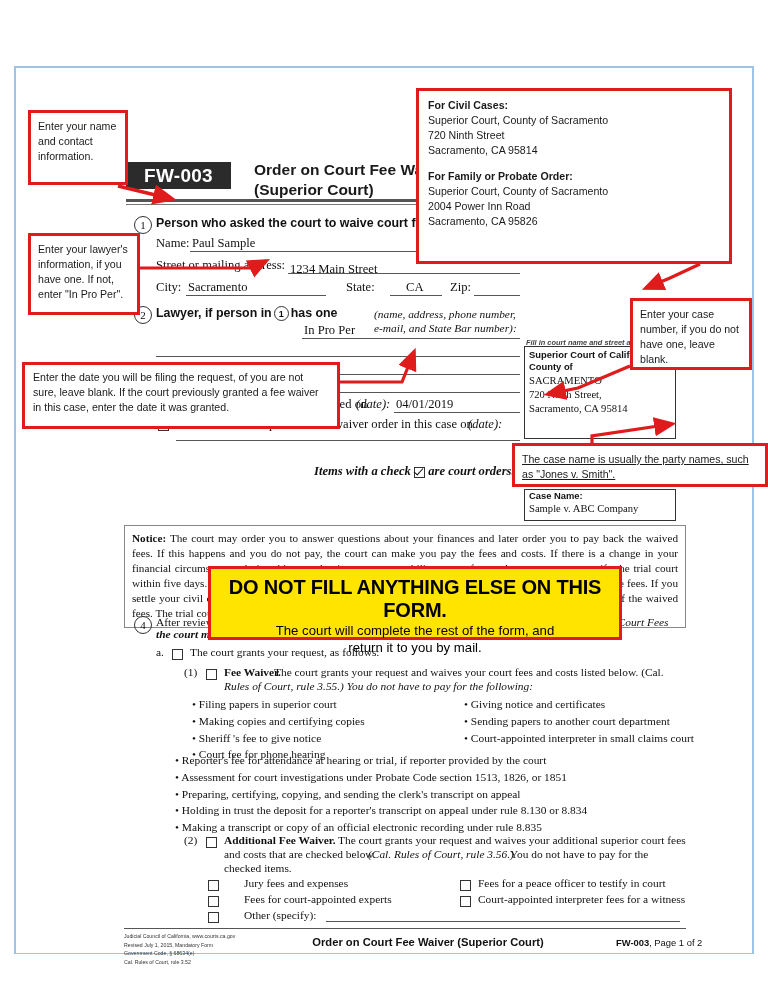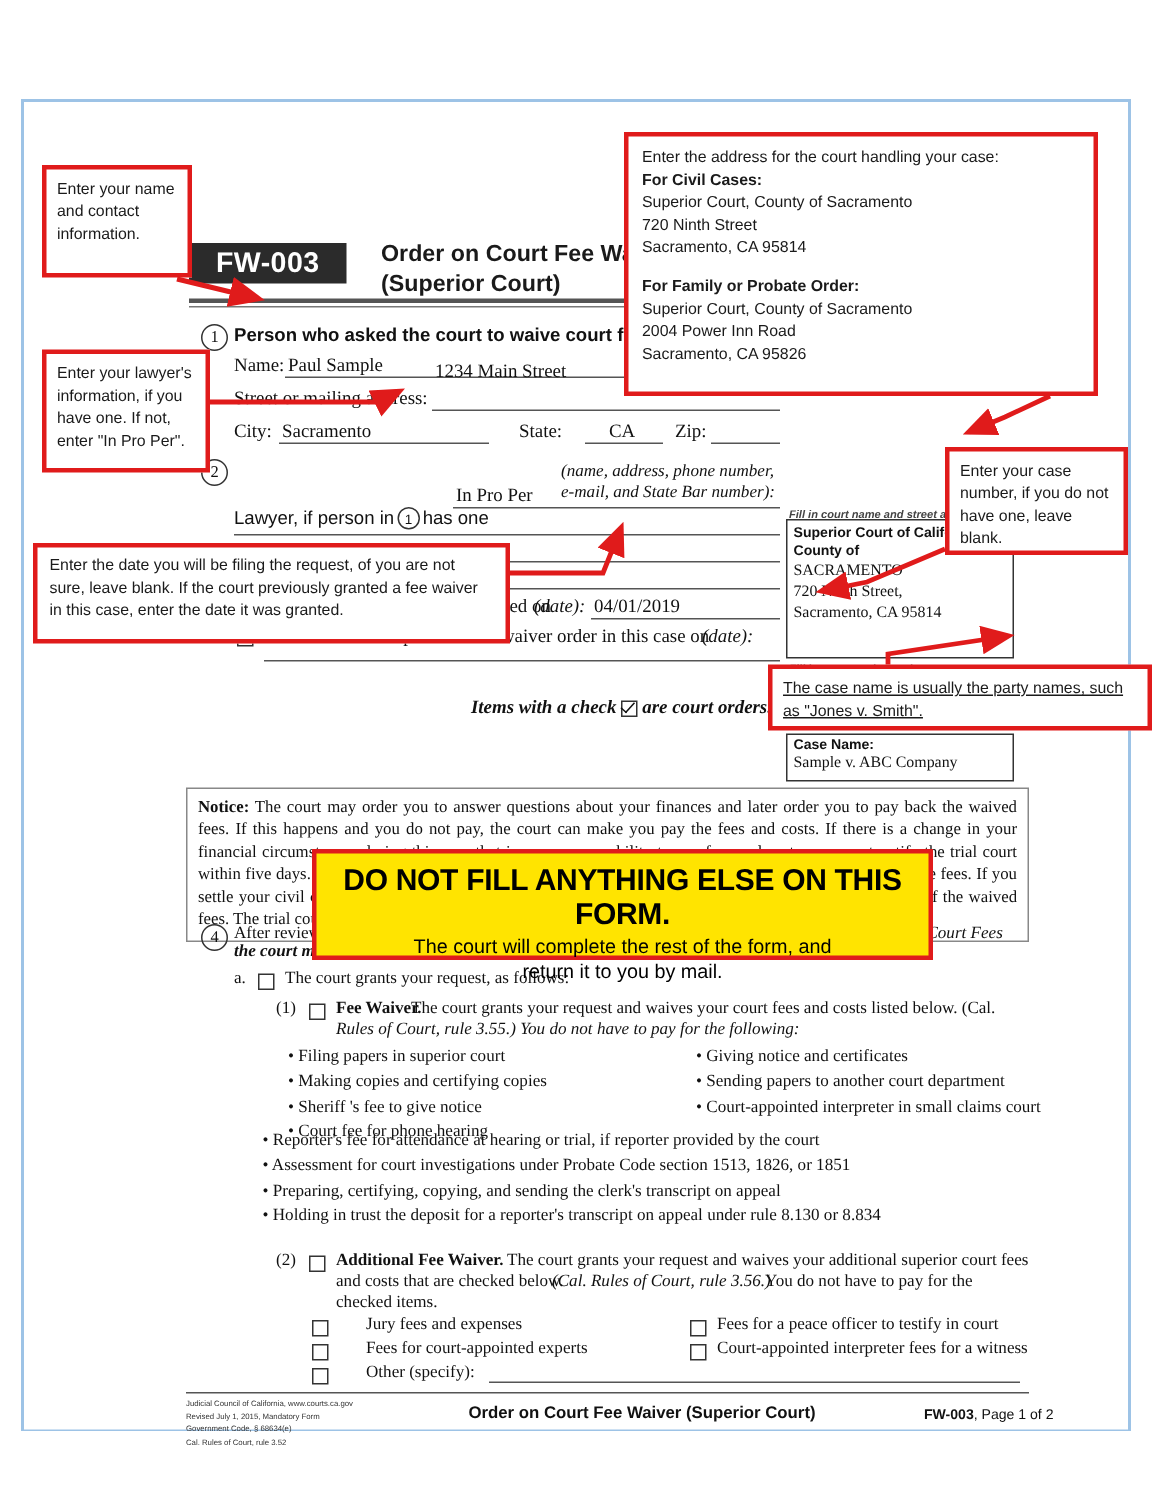--- a/index.html
+++ b/index.html
@@ -44,21 +44,21 @@
     font-size:9px;align-items:center;justify-content:center;vertical-align:middle;
     margin:0 2px;
   }
 
   
   .i1-head{position:absolute;left:140px;top:148px;font-size:12.4px;font-weight:bold;color:#111;font-family:"Liberation Sans",sans-serif;}
   .fl{position:absolute;font-family:"Liberation Serif",serif;font-size:12.6px;color:#111;white-space:nowrap;}
   .ul-line{position:absolute;height:1px;background:#555;}
 
   
-  .i2-head{position:absolute;left:140px;top:238px;font-size:12.4px;font-weight:normal;color:#111;margin-top:32px;}
+  .i2-head{position:absolute;left:140px;top:238px;font-size:12.4px;font-weight:bold;color:#111;}
 
   
   .cbx{display:inline-block;width:9px;height:9px;border:1.2px solid #333;vertical-align:middle;background:#fff;}
   .cbx-abs{position:absolute;width:9px;height:9px;border:1.2px solid #333;background:#fff;}
   .cbx-checked{position:relative;}
   .cbx-checked::after{
     content:"";position:absolute;left:1px;top:-2px;width:4px;height:8px;
     border-right:1.6px solid #111;border-bottom:1.6px solid #111;transform:rotate(42deg);
   }
 
@@ -118,21 +118,21 @@
     <div class="hdr-rule2"></div>
 
     <div class="circ" style="left:118px;top:148px;">1</div>
     <div class="i1-head">Person who asked the court to waive court fees:</div>
 
     <div class="fl" style="left:140px;top:168px;">Name:</div>
     <div class="fl" style="left:176px;top:168px;">Paul Sample</div>
     <div class="ul-line" style="left:174px;top:183px;width:330px;"></div>
 
     <div class="fl" style="left:140px;top:190px;">Street or mailing address:</div>
-    <div class="fl" style="left:274px;top:172px;">1234 Main Street</div>
+    <div class="fl" style="left:274px;top:194px;">1234 Main Street</div>
     <div class="ul-line" style="left:272px;top:205px;width:232px;"></div>
 
     <div class="fl" style="left:140px;top:212px;">City:</div>
     <div class="fl" style="left:172px;top:212px;">Sacramento</div>
     <div class="ul-line" style="left:170px;top:227px;width:140px;"></div>
     <div class="fl" style="left:330px;top:212px;">State:</div>
     <div class="fl" style="left:390px;top:212px;">CA</div>
     <div class="ul-line" style="left:374px;top:227px;width:52px;"></div>
     <div class="fl" style="left:434px;top:212px;">Zip:</div>
     <div class="ul-line" style="left:458px;top:227px;width:46px;"></div>
@@ -216,20 +216,21 @@
     <div class="blist" style="left:448px;top:628px;">
       <div>• Giving notice and certificates</div>
       <div>• Sending papers to another court department</div>
       <div>• Court-appointed interpreter in small claims court</div>
     </div>
     <div class="blist" style="left:159px;top:684px;">
       <div>• Reporter's fee for attendance at hearing or trial, if reporter provided by the court</div>
       <div>• Assessment for court investigations under Probate Code section 1513, 1826, or 1851</div>
       <div>• Preparing, certifying, copying, and sending the clerk's transcript on appeal</div>
       <div>• Holding in trust the deposit for a reporter's transcript on appeal under rule 8.130 or 8.834</div>
+      <div>• Making a transcript or copy of an official electronic recording under rule 8.835</div>
     </div>
 
     <div class="i4sub" style="left:168px;top:766px;">(2)</div>
     <div class="cbx-abs" style="left:190px;top:769px;"></div>
     <div class="i4sub" style="left:208px;top:766px;font-weight:bold;">Additional Fee Waiver.</div>
     <div class="i4sub" style="left:322px;top:766px;">The court grants your request and waives your additional superior court fees</div>
     <div class="i4sub" style="left:208px;top:780px;">and costs that are checked below.</div>
     <div class="i4sub ital" style="left:352px;top:780px;">(Cal. Rules of Court, rule 3.56.)</div>
     <div class="i4sub" style="left:494px;top:780px;">You do not have to pay for the</div>
     <div class="i4sub" style="left:208px;top:794px;">checked items.</div>
@@ -262,21 +263,20 @@
   </div>
 </div>
 
 <div class="callout" style="left:28px;top:110px;width:100px;height:75px;">Enter your name and contact information.</div>
 
 <div class="callout" style="left:28px;top:233px;width:112px;height:82px;">Enter your lawyer's information, if you have one. If not, enter "In Pro Per".</div>
 
 <div class="callout" style="left:22px;top:362px;width:318px;height:67px;padding:5px 8px;">Enter the date you will be filing the request, of you are not sure, leave blank. If the court previously granted a fee waiver in this case, enter the date it was granted.</div>
 
 <div class="callout" style="left:416px;top:88px;width:316px;height:176px;padding:7px 9px;">
-  <div>Enter the address for the court handling your case:</div>
   <div style="font-weight:bold;">For Civil Cases:</div>
   <div>Superior Court, County of Sacramento</div>
   <div>720 Ninth Street</div>
   <div>Sacramento, CA 95814</div>
   <div style="height:11px;"></div>
   <div style="font-weight:bold;">For Family or Probate Order:</div>
   <div>Superior Court, County of Sacramento</div>
   <div>2004 Power Inn Road</div>
   <div>Sacramento, CA 95826</div>
 </div>

